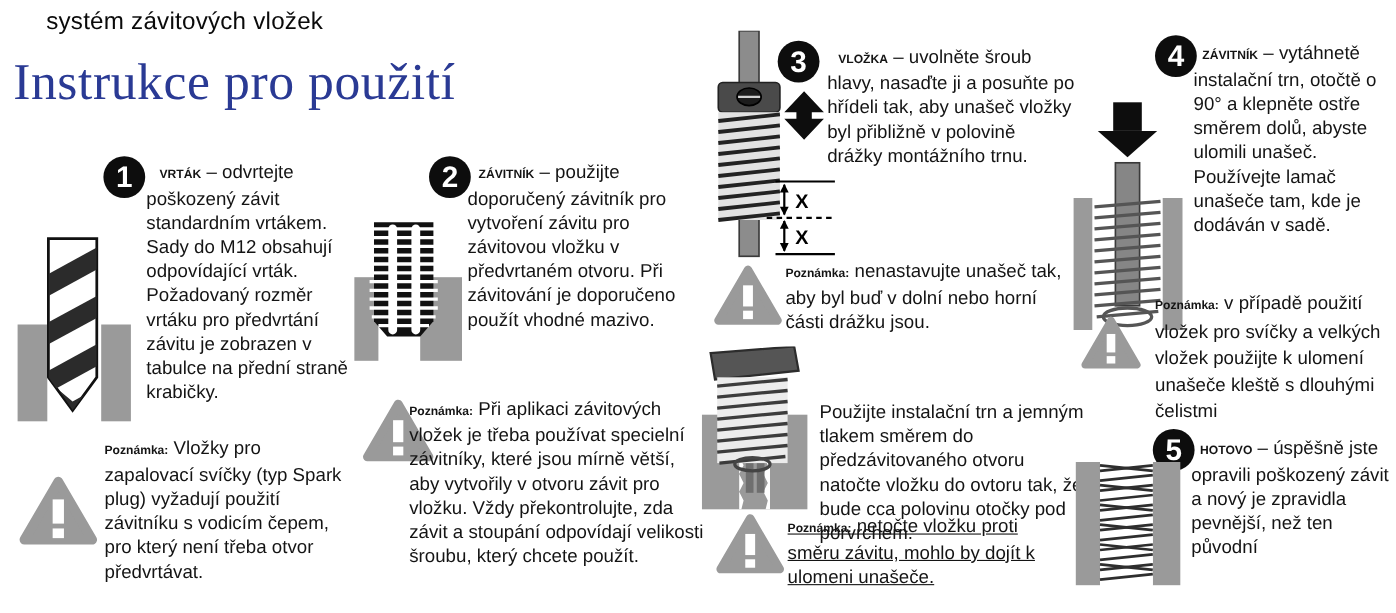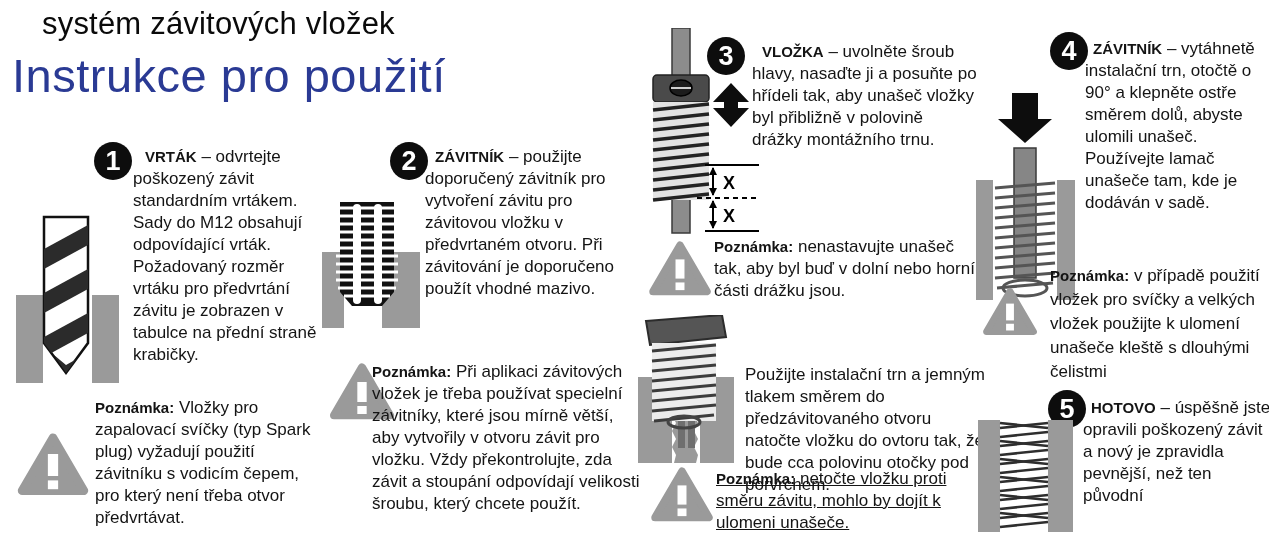--- a/index.html
+++ b/index.html
@@ -1,25 +1,25 @@
 <!DOCTYPE html>
 <html><head>
 <meta charset="utf-8">
 <style>
   html,body{margin:0;padding:0;background:#fff;}
   #page{position:relative;width:1269px;height:557px;background:#ffffff;overflow:hidden;
         font-family:"Liberation Sans","DejaVu Sans",sans-serif;color:#141414;}
   .abs{position:absolute;}
-  .subtitle{font-size:31px;color:#0a0a0a;letter-spacing:.2px;}
-  .maintitle{font-size:47px;color:#2a3a94;letter-spacing:.5px;}
+  .subtitle{font-size:22px;color:#0a0a0a;letter-spacing:.2px;}
+  .maintitle{font-size:47px;color:#2a3a94;letter-spacing:.5px;font-family:Liberation Serif, serif;}
   .num-circle{width:38px;height:38px;border-radius:50%;background:#0d0d0d;color:#fff;
               display:flex;align-items:center;justify-content:center;
               font-size:27px;font-weight:bold;}
   .step-text,.note-text,.para-text{font-size:17px;line-height:22px;color:#141414;}
-  .step-text b,.note-text b{font-size:15px;}
+  .step-text b,.note-text b{font-size:11px;}
   .lh24{line-height:24px;margin-left:18px;}
   svg{display:block;}
   .svgtext{font-family:"Liberation Sans","DejaVu Sans",sans-serif;font-weight:bold;}
 </style>
 </head>
 <body>
 
 <div id="page">
 
   <div class="abs subtitle" style="left:42px;top:6px;">systém závitových vložek</div>

